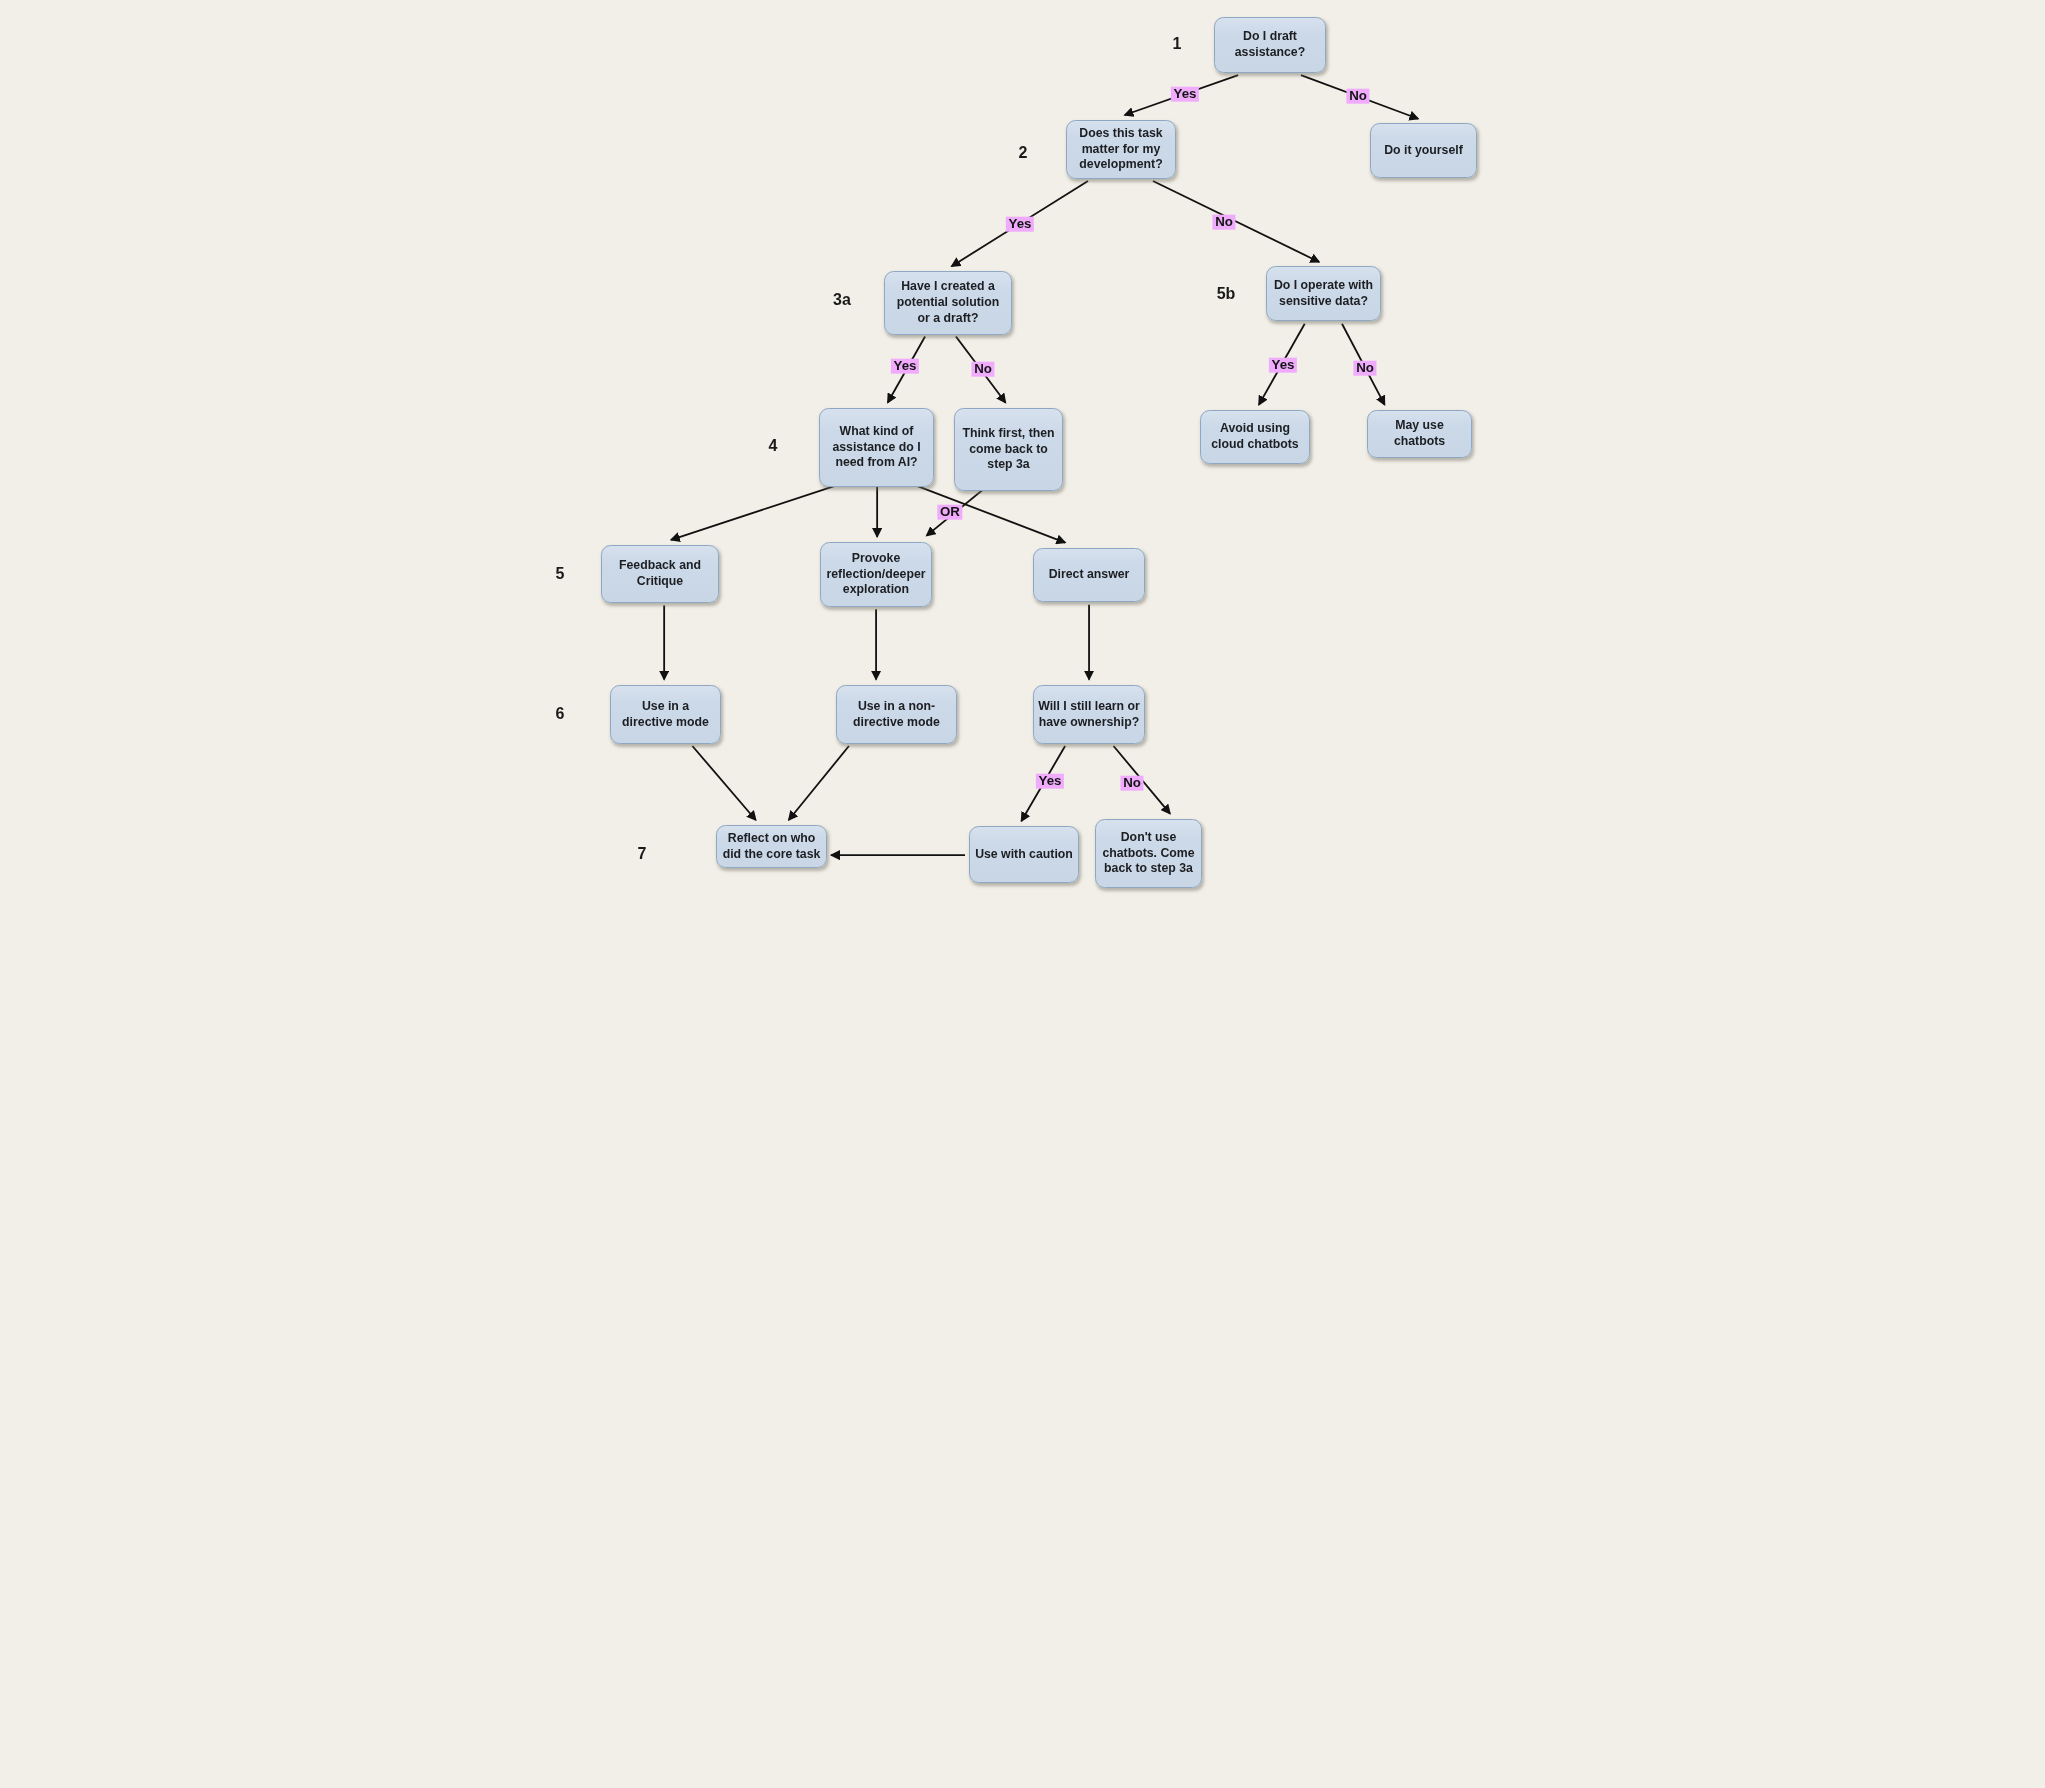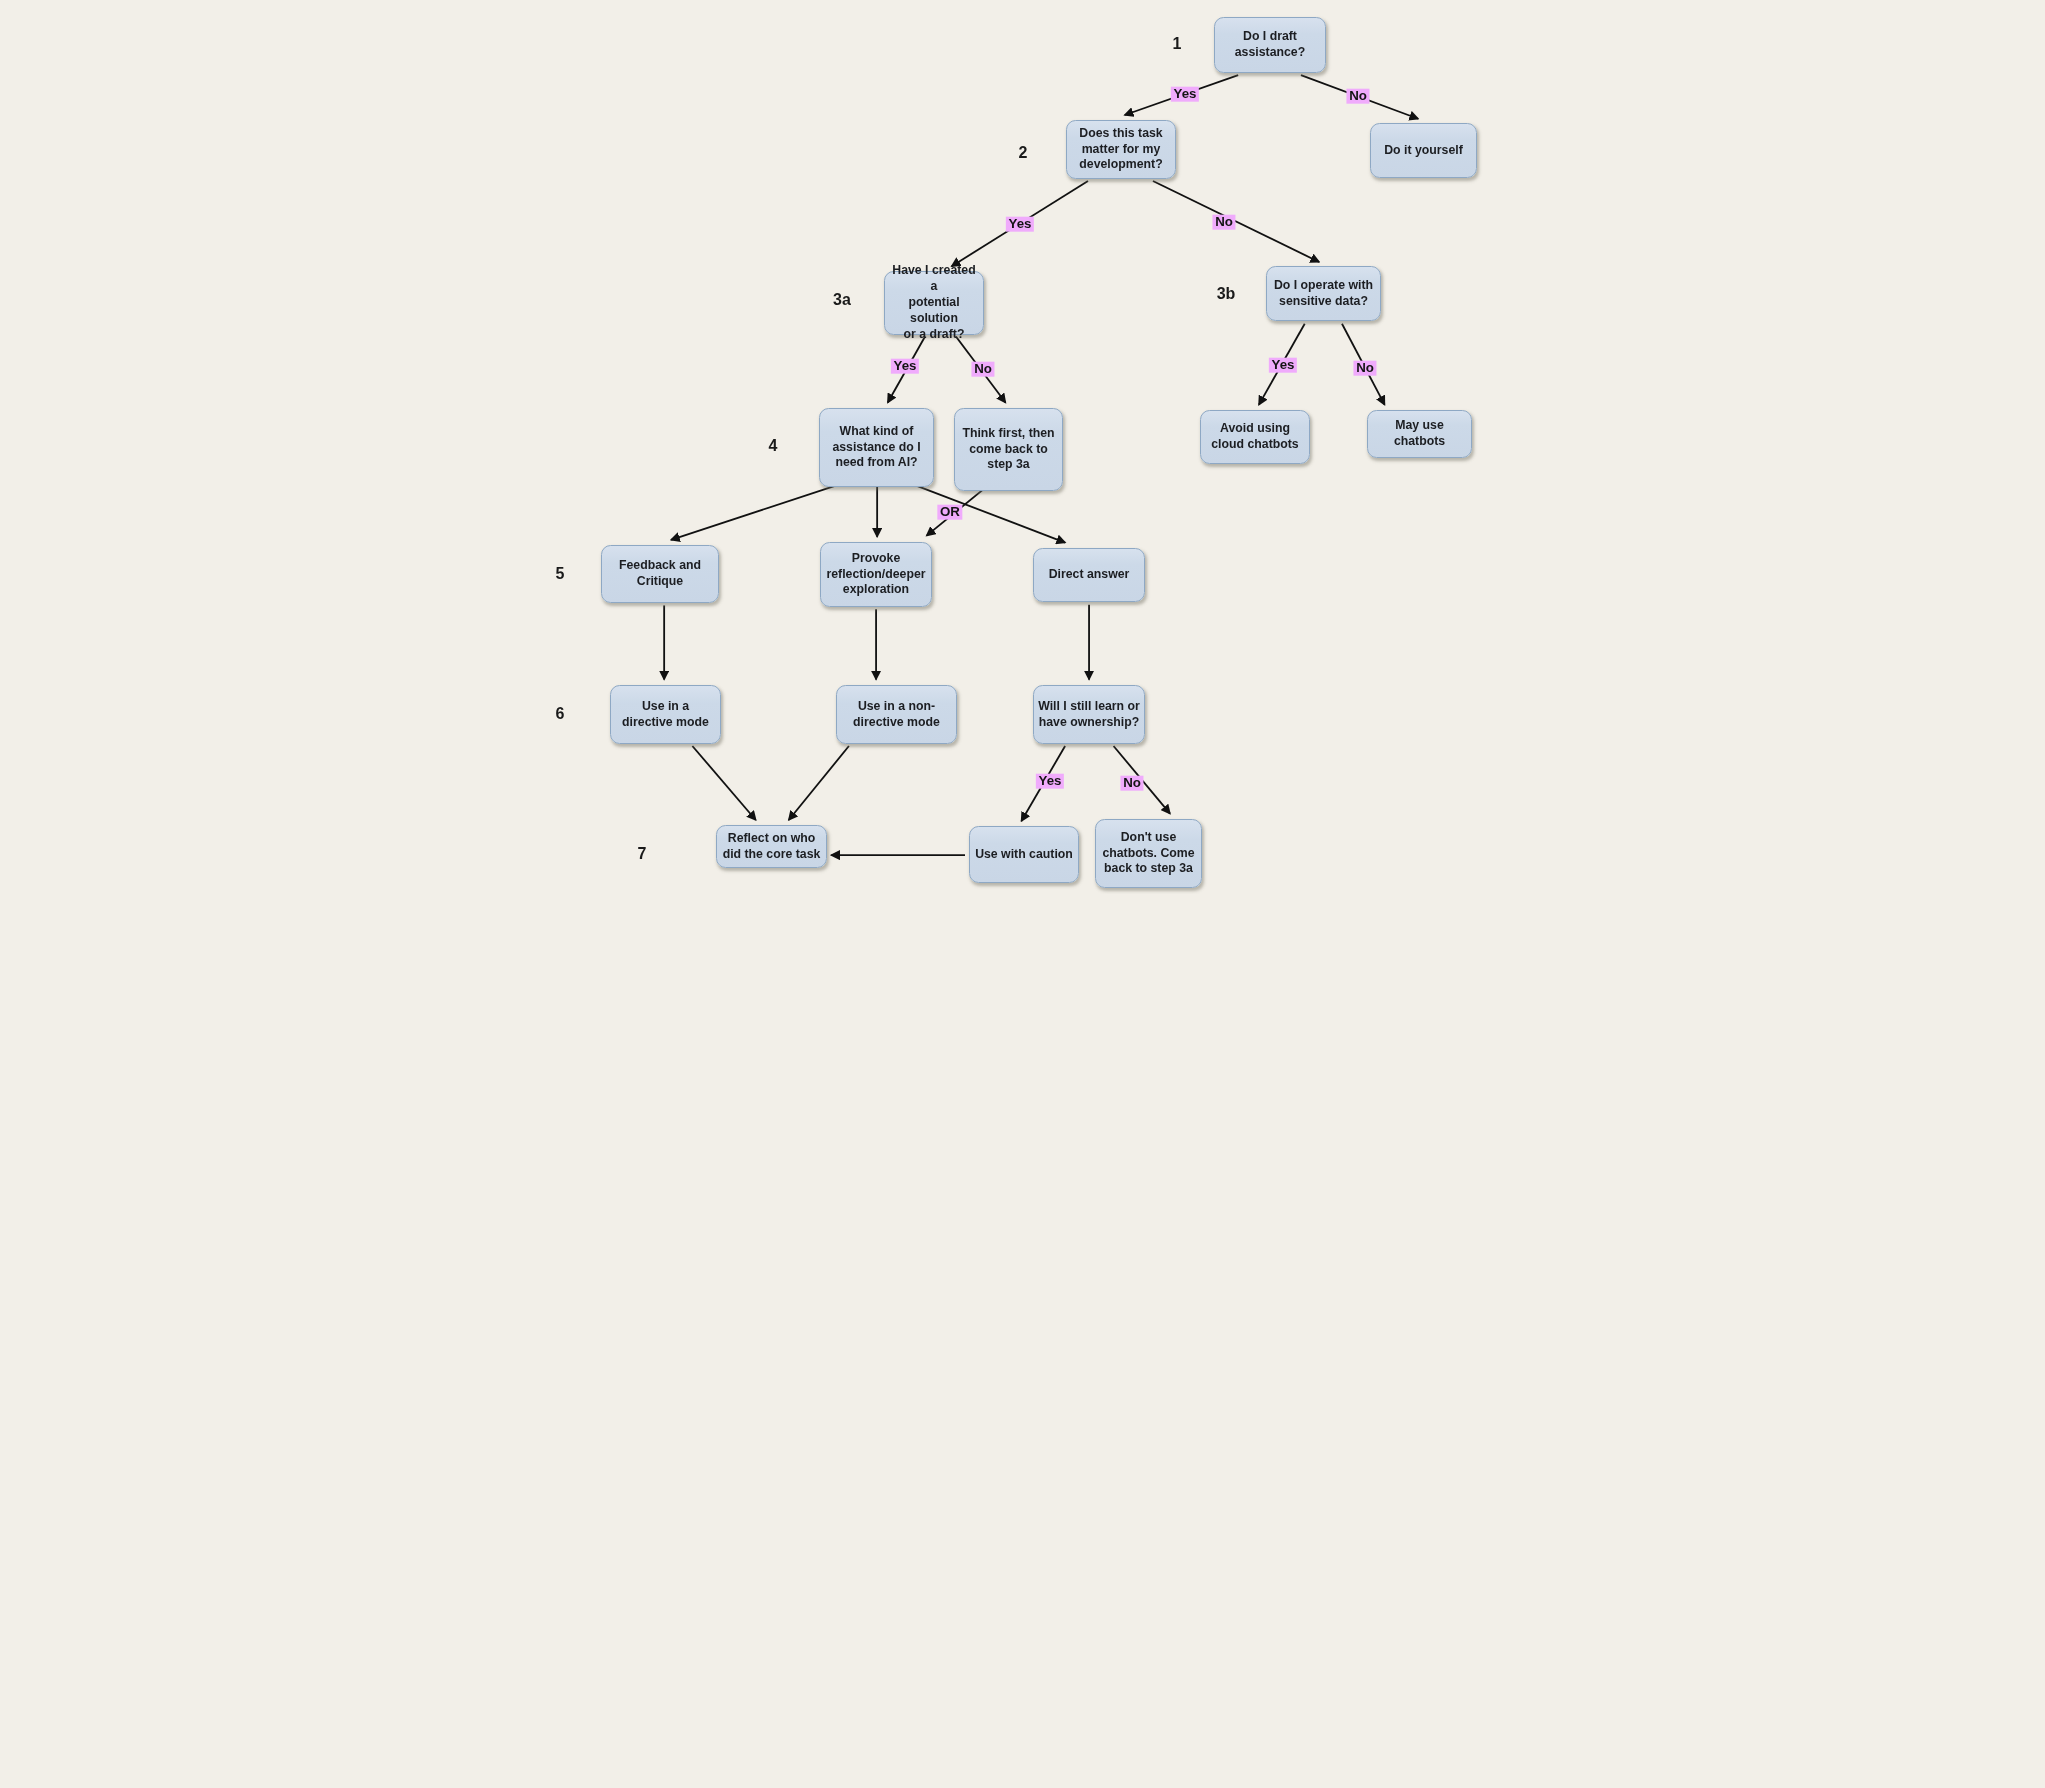--- a/index.html
+++ b/index.html
@@ -103,21 +103,21 @@
 assistance?</span>
   </div>
   <div class="node" style="left:859px;top:123px;width:107px;height:55px">
     <span class="node-label">Do it yourself</span>
   </div>
   <div class="node" style="left:555px;top:120px;width:110px;height:59px">
     <span class="node-label">Does this task
 matter for my
 development?</span>
   </div>
-  <div class="node" style="left:373px;top:271px;width:100px;height:64px">
+  <div class="node" style="left:373px;top:271px;width:128px;height:64px">
     <span class="node-label">Have I created a
 potential solution
 or a draft?</span>
   </div>
   <div class="node" style="left:755px;top:266px;width:115px;height:55px">
     <span class="node-label">Do I operate with
 sensitive data?</span>
   </div>
   <div class="node" style="left:308px;top:408px;width:115px;height:79px">
     <span class="node-label">What kind of
@@ -170,21 +170,21 @@
   </div>
   <div class="node" style="left:584px;top:819px;width:107px;height:69px">
     <span class="node-label">Don't use
 chatbots. Come
 back to step 3a</span>
   </div>
 
   <div class="step" style="left:666px;top:44px">1</div>
   <div class="step" style="left:512px;top:153px">2</div>
   <div class="step" style="left:331px;top:300px">3a</div>
-  <div class="step" style="left:715px;top:294px">3b</div>
+  <div class="step" style="left:715px;top:294px">5b</div>
   <div class="step" style="left:262px;top:446px">4</div>
   <div class="step" style="left:49px;top:574px">5</div>
   <div class="step" style="left:49px;top:714px">6</div>
   <div class="step" style="left:131px;top:854px">7</div>
 
   <div class="edge-label" style="left:674px;top:94px">Yes</div>
   <div class="edge-label" style="left:847px;top:96px">No</div>
   <div class="edge-label" style="left:509px;top:224px">Yes</div>
   <div class="edge-label" style="left:713px;top:222px">No</div>
   <div class="edge-label" style="left:394px;top:366px">Yes</div>

